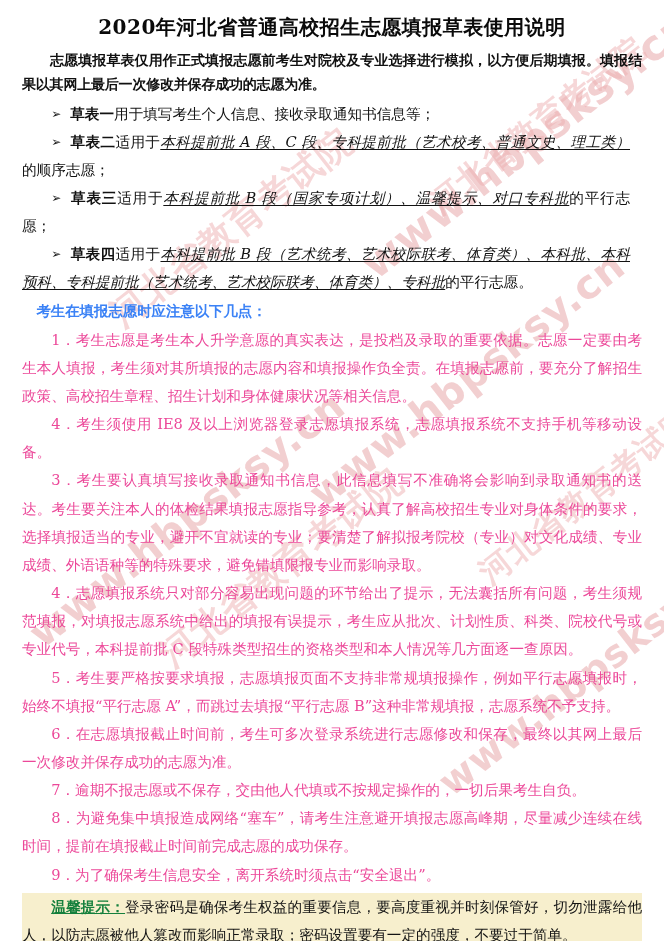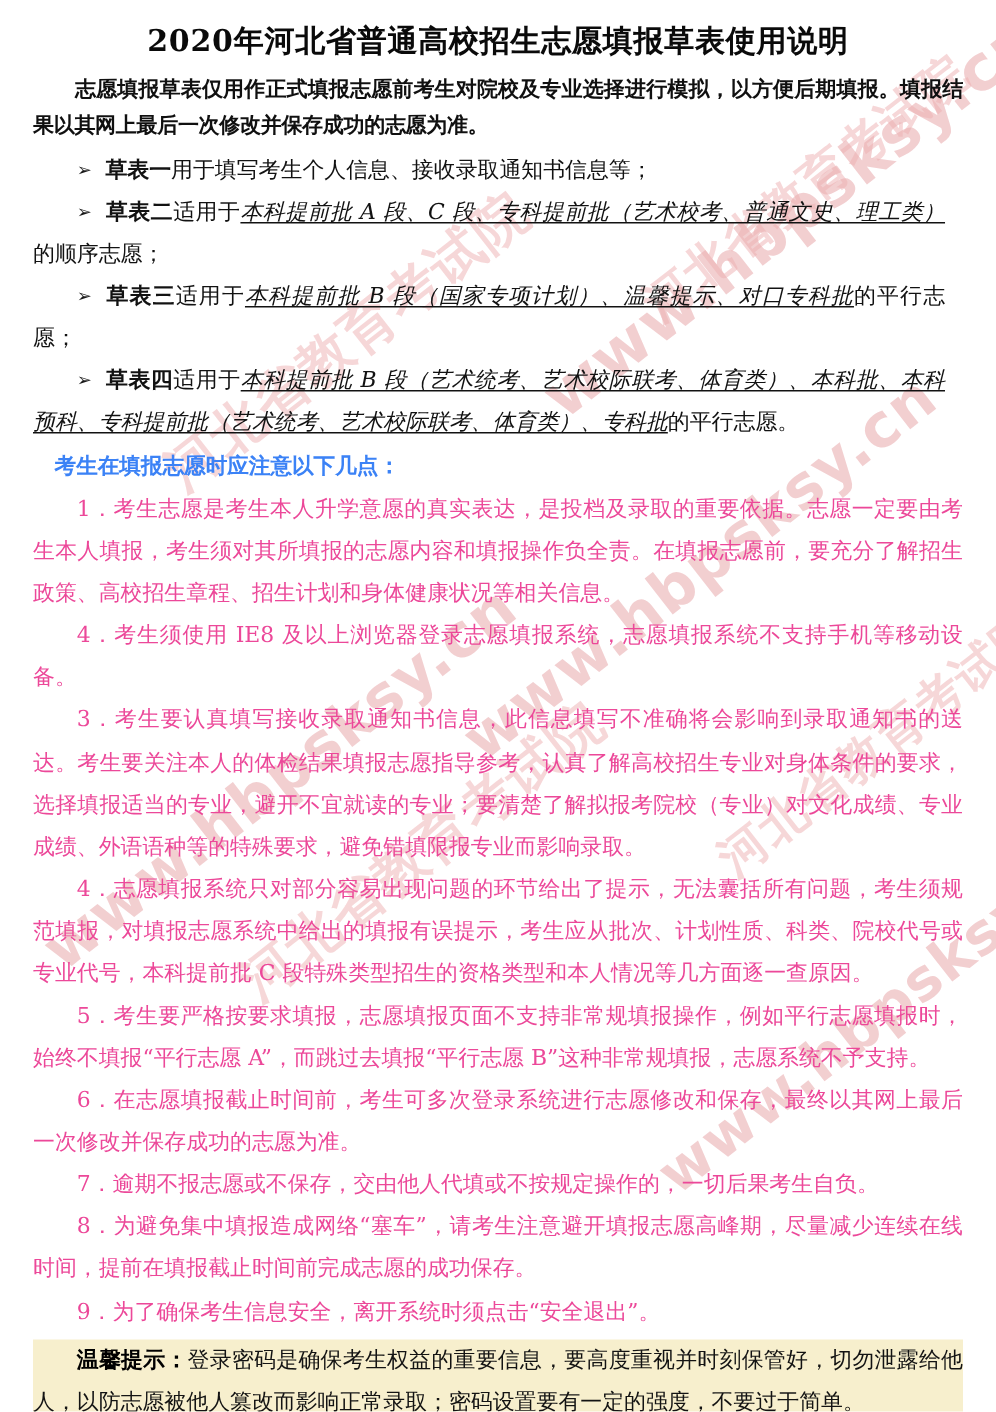--- a/index.html
+++ b/index.html
@@ -123,23 +123,24 @@
     line-height: 1.93;
     text-align: justify;
     text-justify: inter-ideograph;
     text-indent: 2em;
     margin: 4px 0 0 0;
     background: #f7efcd;
     color: #131313;
     box-decoration-break: clone;
   }
   .tip-label {
-    color: #000000;
+    color: #15803d;
     font-weight: 700;
     font-family: "DejaVu Sans", "Liberation Sans", sans-serif;
+    text-decoration: underline;
   }
 </style>
 </head>
 <body>
 
 <div id="watermark">
   <div class="wm" style="left:352px;  top:250px;  font-size:42px; transform:rotate(-38deg);">www.hbpsksy.cn</div>
   <div class="wm" style="left:300px;  top:480px;  font-size:40px; transform:rotate(-38deg);">www.hbpsksy.cn</div>
   <div class="wm" style="left:20px;   top:620px;  font-size:40px; transform:rotate(-38deg);">www.hbpsksy.cn</div>
   <div class="wm" style="left:430px;  top:770px;  font-size:38px; transform:rotate(-38deg);">www.hbpsksy.cn</div>

